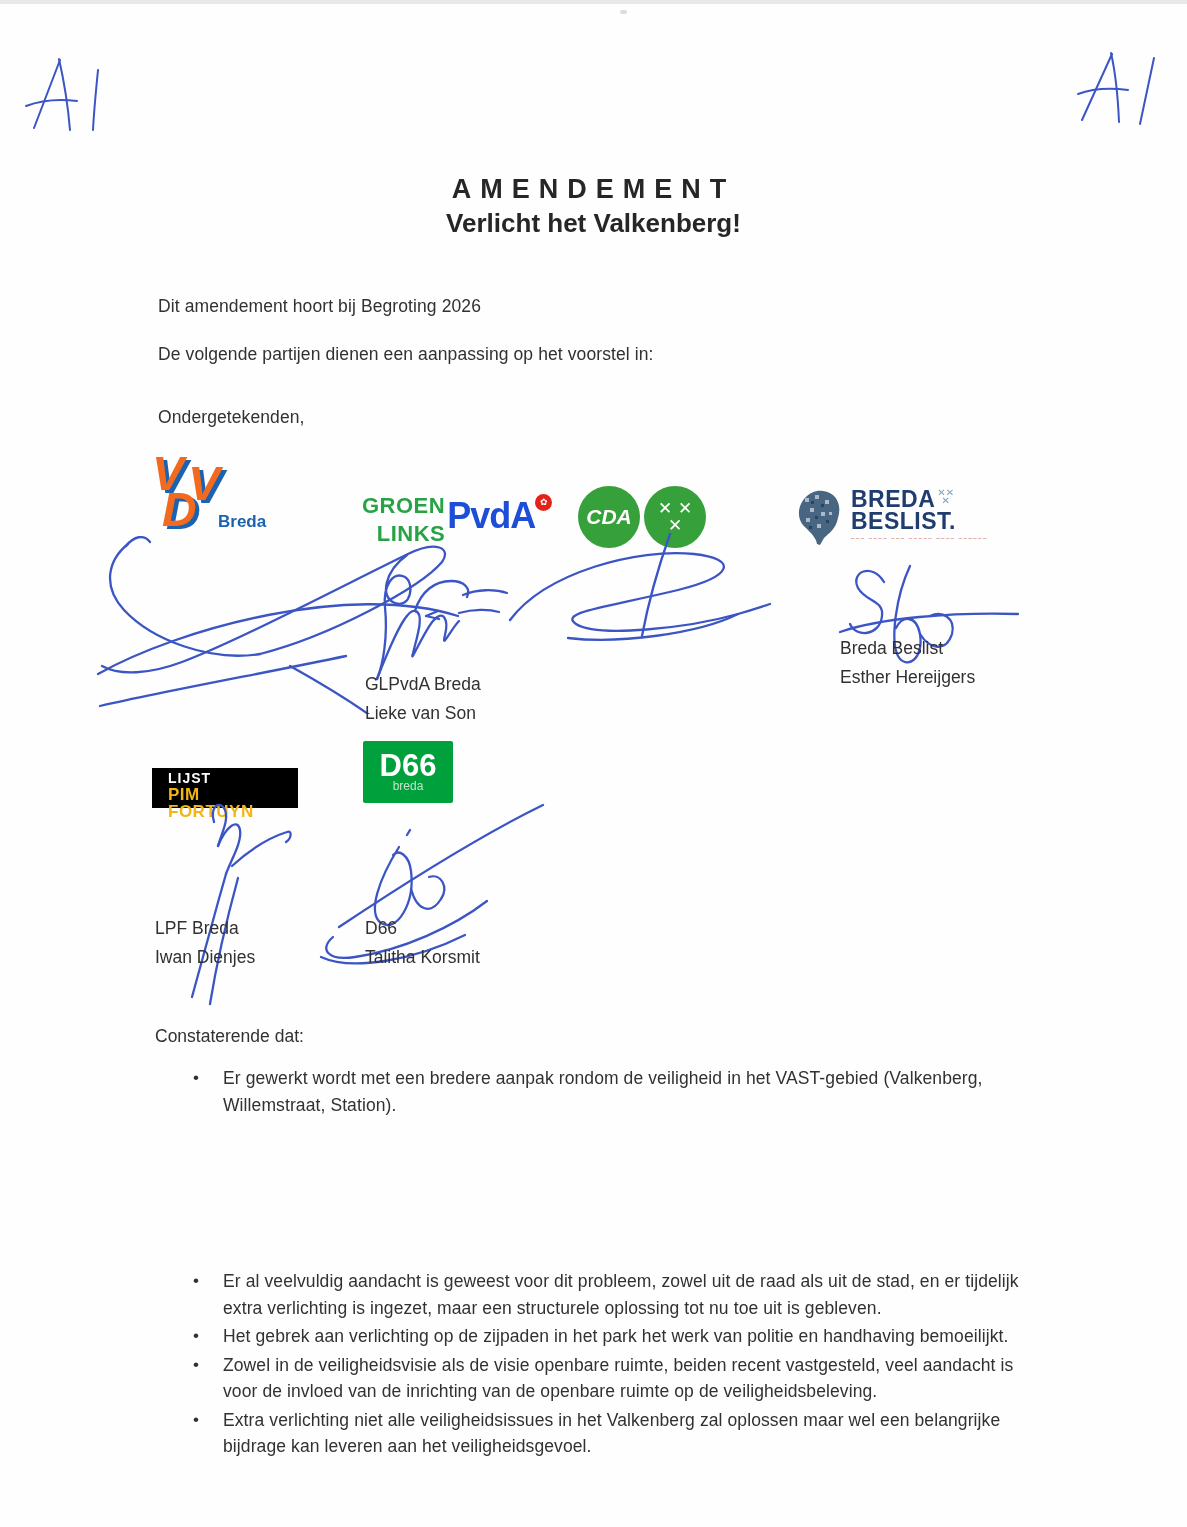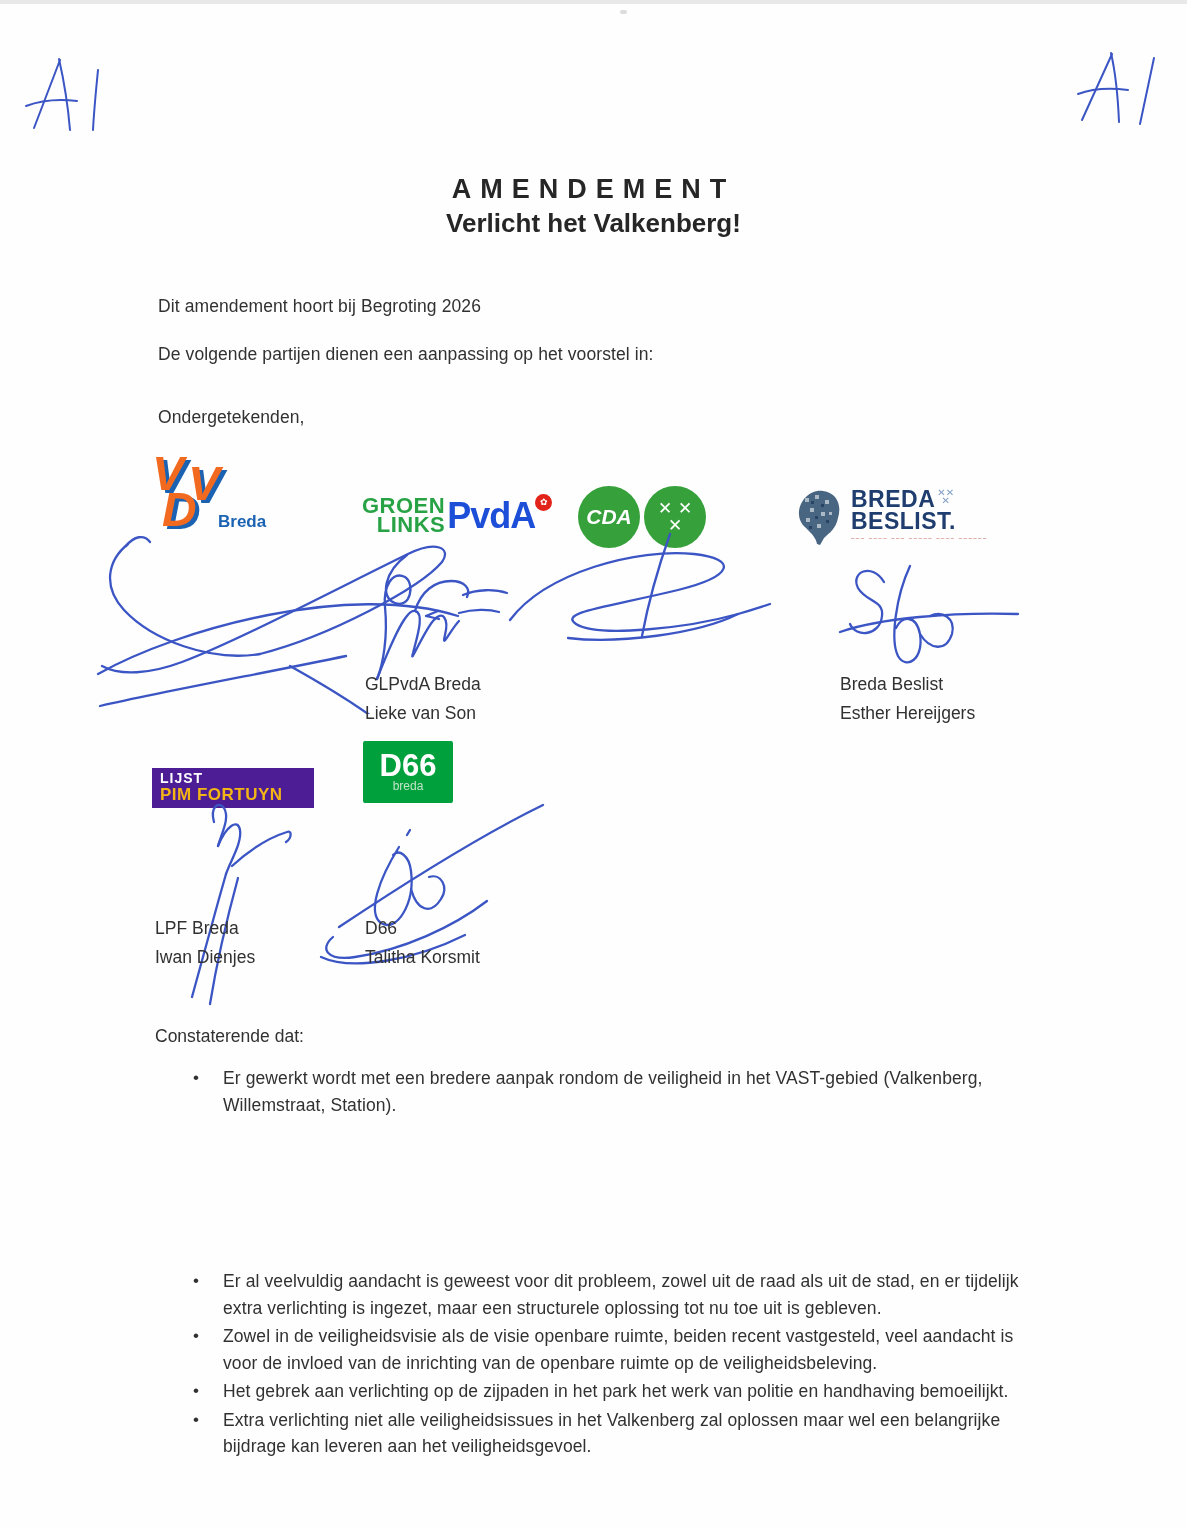--- a/index.html
+++ b/index.html
@@ -31,40 +31,40 @@
   .vvd-logo .v1,.vvd-logo .v2,.vvd-logo .d{
     position:absolute;font-weight:bold;font-style:italic;
     color:#f26a1f;text-shadow:4px 3px 0 #1b63b2;font-size:48px;line-height:1;}
   .vvd-logo .v1{left:0;top:0;}
   .vvd-logo .v2{left:36px;top:10px;}
   .vvd-logo .d{left:10px;top:36px;}
   .vvd-logo .breda{position:absolute;left:66px;top:62px;
     color:#1b63b2;font-weight:bold;font-size:17px;}
   .gl-logo{display:flex;align-items:flex-start;}
   .gl-logo .gl-words{display:flex;flex-direction:column;align-items:flex-end;
-    font-weight:bold;color:#27a244;font-size:22px;line-height:19px;letter-spacing:.5px;}
+    font-weight:bold;color:#27a244;font-size:22px;line-height:19px;letter-spacing:.5px;gap:9px;}
   .gl-logo .pvda{font-weight:bold;color:#1d4ed8;font-size:36px;line-height:40px;
     margin-left:2px;letter-spacing:-1px;}
   .gl-logo .rose{width:17px;height:17px;border-radius:50%;background:#e2231a;
     margin-top:-2px;display:inline-block;color:#fff;font-size:9px;line-height:17px;
     text-align:center;font-weight:bold;}
   .cda-logo{display:flex;gap:4px;}
   .cda-circle{width:62px;height:62px;border-radius:50%;background:#36a03b;
     display:flex;align-items:center;justify-content:center;}
   .cda-circle .cda-txt{color:#fff;font-weight:bold;font-style:italic;font-size:21px;}
   .cda-xx{display:flex;flex-wrap:wrap;width:44px;justify-content:center;
     color:#fff;font-weight:bold;font-size:17px;line-height:17px;}
   .cda-xx span{width:20px;text-align:center;}
   .bb-logo{display:flex;align-items:flex-start;gap:8px;}
   .bb-text .bb-line{display:flex;align-items:flex-start;}
   .bb-text .big{color:#1f3d6e;font-weight:bold;font-size:23px;line-height:22px;letter-spacing:.5px;}
   .bb-text .bbx{color:#7f9cc4;font-weight:bold;font-size:10px;line-height:8px;
     margin-left:2px;margin-top:1px;text-align:center;}
   .bb-text .tagline{color:#b5372c;font-size:6px;letter-spacing:1.5px;margin-top:3px;white-space:nowrap;}
-  .lpf-logo{width:162px;height:40px;background:#4c1d95;padding:3px 8px;box-sizing:border-box;}
+  .lpf-logo{width:146px;height:40px;background:#000000;padding:3px 16px;box-sizing:border-box;}
   .lpf-logo .l1{color:#fff;font-weight:bold;font-size:14px;line-height:15px;letter-spacing:1px;}
   .lpf-logo .l2{color:#f3b515;font-weight:bold;font-size:17px;line-height:17px;letter-spacing:.5px;}
   .d66-logo{width:90px;height:62px;background:#00a13c;border-radius:2px;
     display:flex;flex-direction:column;align-items:center;justify-content:center;}
   .d66-logo .d66{color:#fff;font-weight:bold;font-size:31px;line-height:30px;}
   .d66-logo .sub{color:#bfe4c8;font-size:12px;line-height:13px;margin-top:-1px;}
   
   .ink path{fill:none;stroke:#3b55c4;stroke-width:2.3;stroke-linecap:round;stroke-linejoin:round;}
   .ink.thin path{stroke-width:2;}
   .ink{pointer-events:none;}
@@ -189,21 +189,21 @@
     <path d="M52,30 C40,10 18,20 26,36 C34,50 52,48 50,64 C48,84 24,86 18,72"></path>
     <path d="M78,14 C64,44 58,88 66,104 C74,118 92,108 88,82 C84,62 70,64 64,76"></path>
     <path d="M88,82 C98,98 114,100 120,82 C124,66 110,58 98,64"></path>
     <path d="M8,80 C48,66 120,60 186,62"></path>
   </svg>
 
   <div class="abs sig-names" style="left:365px;top:666px">
     <div>GLPvdA Breda</div>
     <div>Lieke van Son</div>
   </div>
-  <div class="abs sig-names" style="left:840px;top:666px">
+  <div class="abs sig-names" style="left:840px;top:630px">
     <div>Breda Beslist</div>
     <div>Esther Hereijgers</div>
   </div>
 
   <div class="abs lpf-logo" style="left:152px;top:764px">
     <div class="l1">LIJST</div>
     <div class="l2">PIM FORTUYN</div>
   </div>
   <div class="abs d66-logo" style="left:363px;top:737px">
     <div class="d66">D66</div>
@@ -238,19 +238,19 @@
   <div class="abs section" style="left:155px;top:1022px">
     <div class="heading">Constaterende dat:</div>
     <ul>
       <li>Er gewerkt wordt met een bredere aanpak rondom de veiligheid in het VAST-gebied (Valkenberg, Willemstraat, Station).</li>
     </ul>
   </div>
 
   <div class="abs section" style="left:155px;top:1246px">
     <ul>
       <li>Er al veelvuldig aandacht is geweest voor dit probleem, zowel uit de raad als uit de stad, en er tijdelijk extra verlichting is ingezet, maar een structurele oplossing tot nu toe uit is gebleven.</li>
+      <li>Het gebrek aan verlichting op de zijpaden in het park het werk van politie en handhaving bemoeilijkt.</li>
       <li>Zowel in de veiligheidsvisie als de visie openbare ruimte, beiden recent vastgesteld, veel aandacht is voor de invloed van de inrichting van de openbare ruimte op de veiligheidsbeleving.</li>
-      <li>Het gebrek aan verlichting op de zijpaden in het park het werk van politie en handhaving bemoeilijkt.</li>
       <li>Extra verlichting niet alle veiligheidsissues in het Valkenberg zal oplossen maar wel een belangrijke bijdrage kan leveren aan het veiligheidsgevoel.</li>
     </ul>
   </div>
 
 </div>
 
 </body></html>

